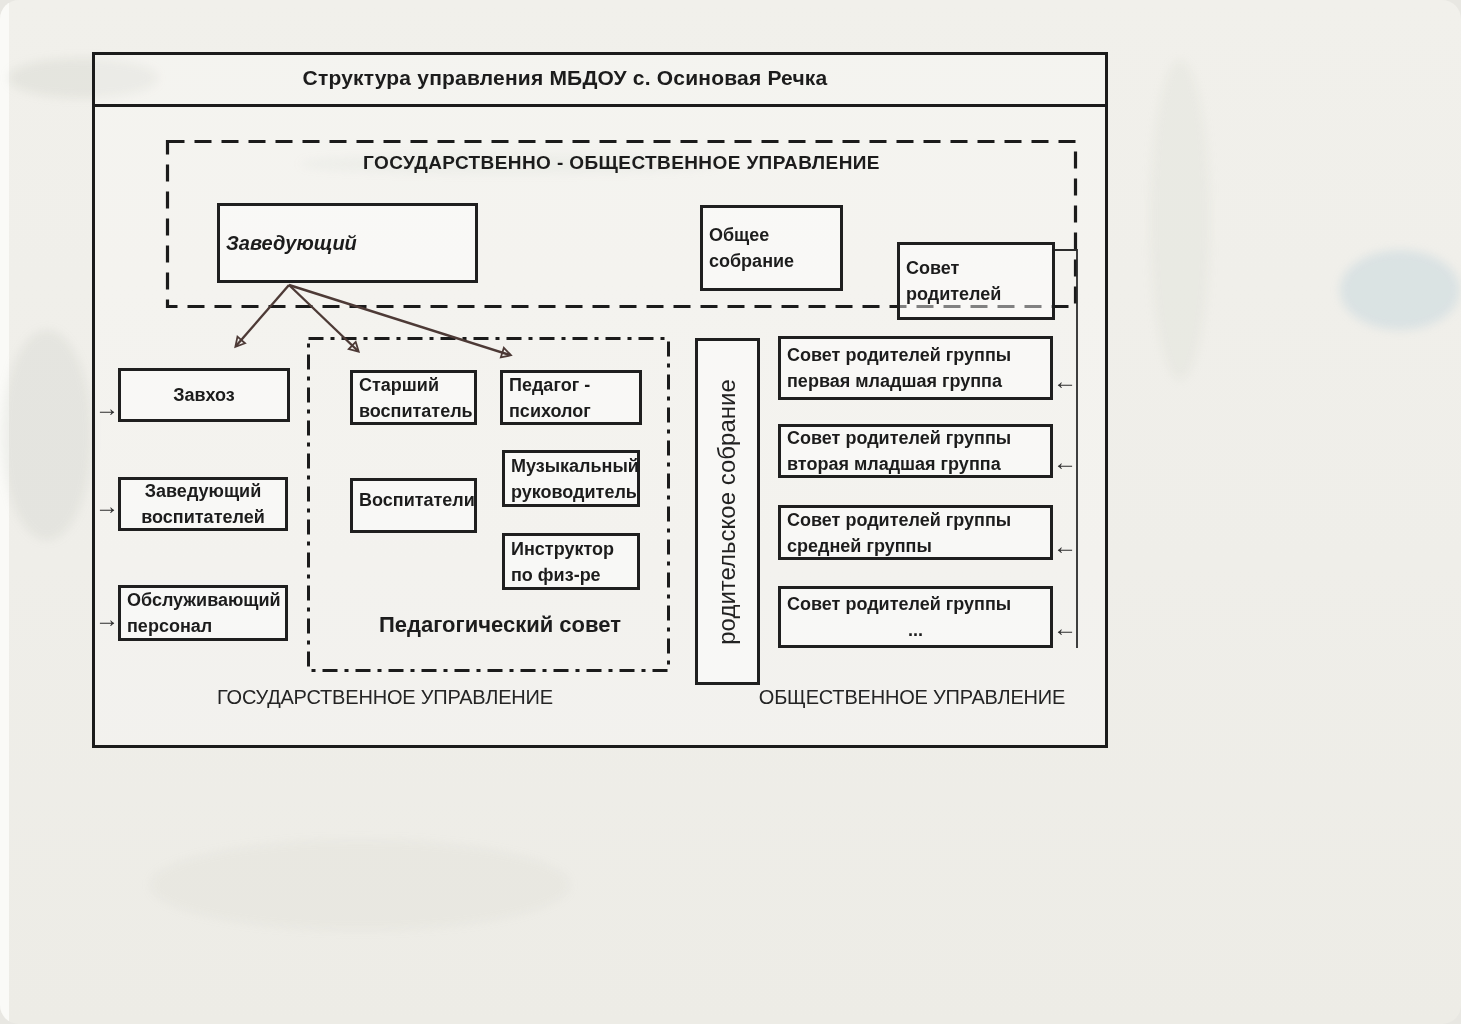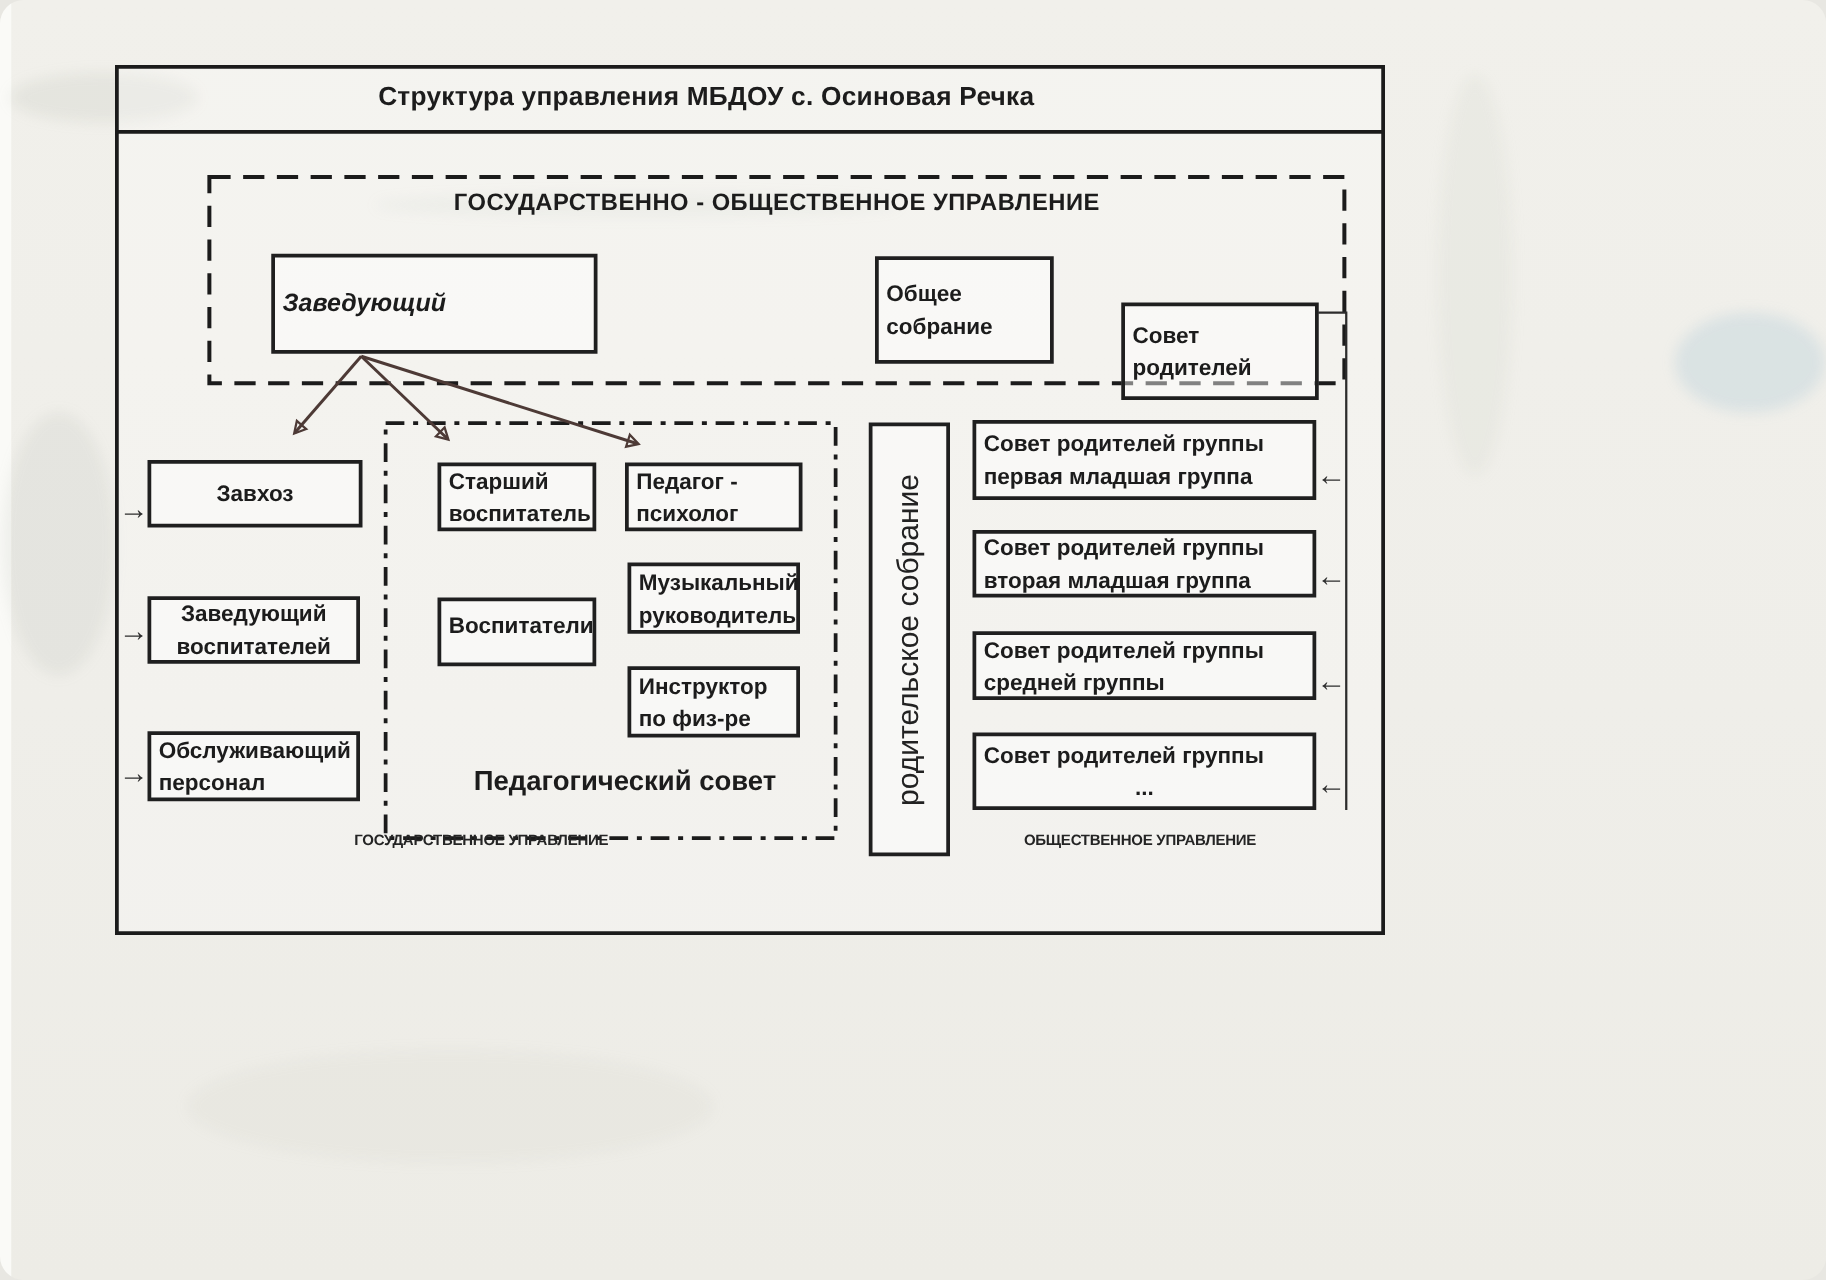--- a/index.html
+++ b/index.html
@@ -35,21 +35,21 @@
 
   
   .council-caption{position:absolute;left:330px;top:612px;width:340px;text-align:center;font-weight:bold;font-size:22px;}
 
   
   .vbox{position:absolute;left:695px;top:338px;width:65px;height:347px;border:3px solid #1f1f1f;box-sizing:border-box;background:rgba(255,255,255,.45);}
   .vbox-text{position:absolute;left:50%;top:50%;width:330px;height:30px;transform:translate(-50%,-50%) rotate(-90deg);
              text-align:center;font-size:24px;font-weight:400;white-space:nowrap;color:#222;}
 
   
-  .zone-label{position:absolute;top:665px;font-weight:bold;font-size:12px;letter-spacing:-.2px;text-align:center;color:#242424;}
+  .zone-label{position:absolute;top:686px;font-weight:normal;font-size:20px;letter-spacing:-.2px;text-align:center;color:#242424;}
   .zone-left{left:160px;width:450px;}
   .zone-right{left:752px;width:320px;}
 
   
   .flow-arrow{position:absolute;font-size:24px;font-weight:400;color:#2d2d2d;line-height:24px;width:26px;text-align:center;}
 
   svg.overlay{position:absolute;left:0;top:0;width:1461px;height:1024px;pointer-events:none;}
 </style>
 </head>
 <body>

